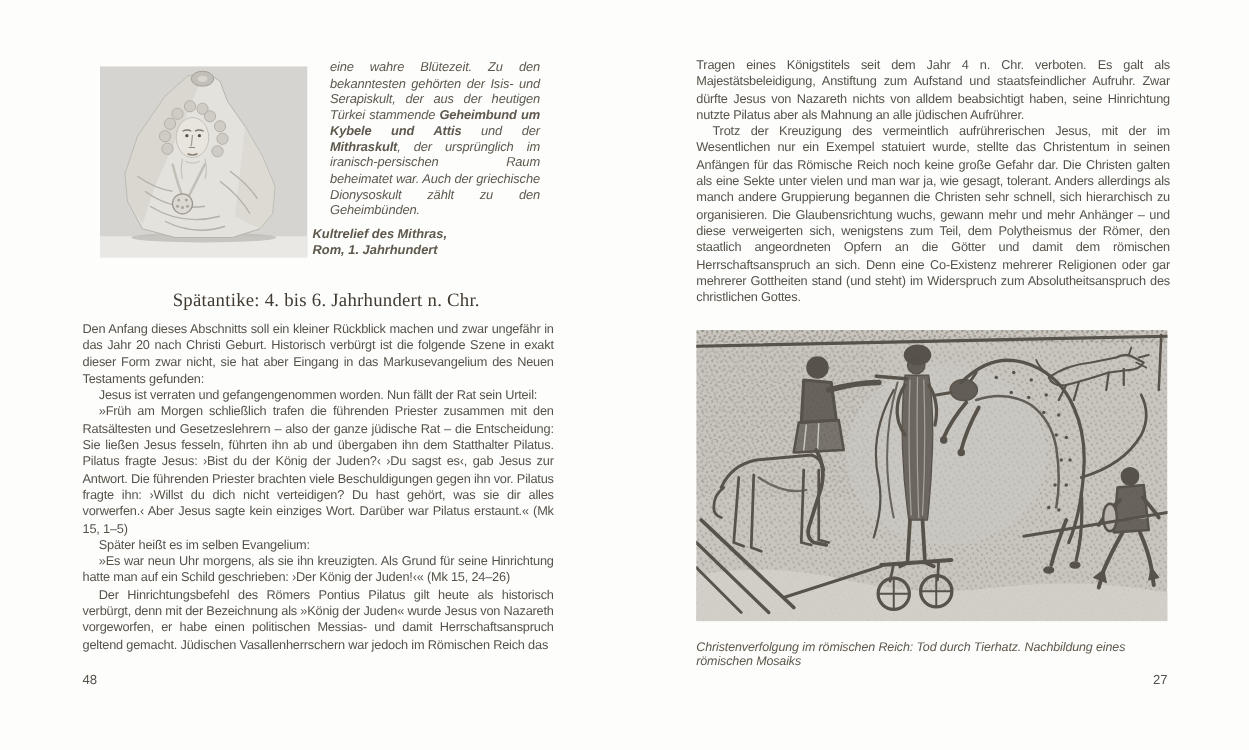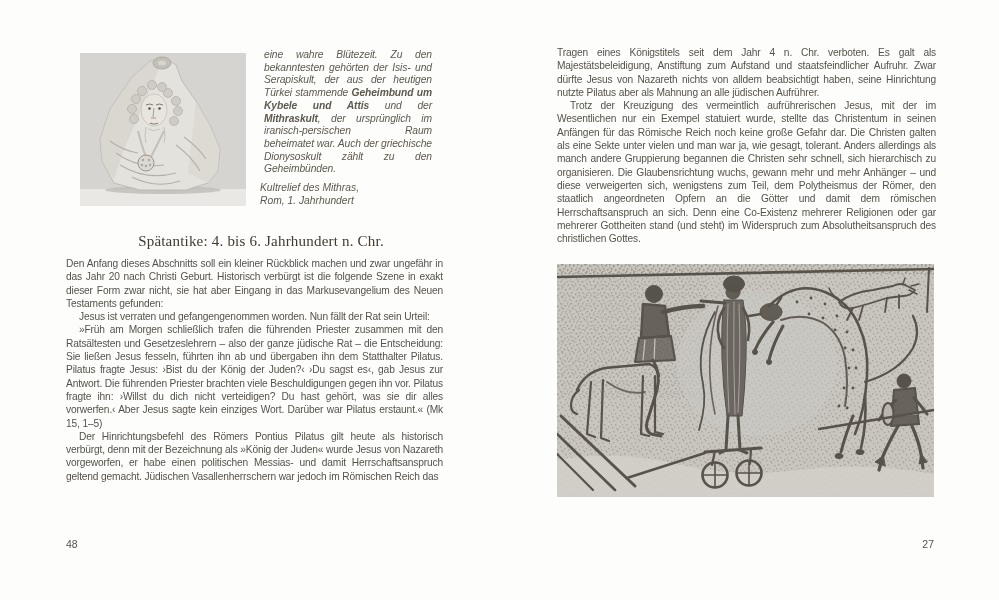--- a/index.html
+++ b/index.html
@@ -118,31 +118,33 @@
           <circle cx="69" cy="107" r="1.2"></circle>
           <circle cx="66" cy="113" r="1.2"></circle>
         <circle cx="62" cy="112" r="1.2"></circle>
           <circle cx="70" cy="112" r="1.2"></circle>
       </g>
     </svg>
   </div>
 
   <div class="abs margin-note" style="left:264px;top:49px;width:168px;"><span class="seg">eine wahre Blütezeit. Zu den bekanntesten gehörten der Isis- und Serapiskult, der aus der heutigen Türkei stammende </span><span class="seg bold">Geheimbund um Kybele und Attis</span><span class="seg"> und der </span><span class="seg bold">Mithraskult</span><span class="seg">, der ursprünglich im iranisch-persischen Raum beheimatet war. Auch der griechische Dionysoskult zählt zu den Geheimbünden.</span></div>
 
-  <div class="abs photo-caption" style="left:260px;top:181px;width:170px;">
+  <div class="abs photo-caption" style="left:250px;top:181px;width:170px;font-weight:bold;">
       <div class="cap-line">Kultrelief des Mithras,</div>
       <div class="cap-line">Rom, 1. Jahrhundert</div>
     </div>
 
   <h1 class="abs heading" style="left:66px;top:233px;width:390px;text-align:center;">Spätantike: 4. bis 6. Jahrhundert n. Chr.</h1>
 
   <div class="abs body-col" style="left:66px;top:257px;width:377px;">
       <p>Den Anfang dieses Abschnitts soll ein kleiner Rückblick machen und zwar ungefähr in das Jahr 20 nach Christi Geburt. Historisch verbürgt ist die folgende Szene in exakt dieser Form zwar nicht, sie hat aber Eingang in das Markusevangelium des Neuen Testaments gefunden:</p>
       <p class="indent">Jesus ist verraten und gefangengenommen worden. Nun fällt der Rat sein Urteil:</p>
       <p class="indent">»Früh am Morgen schließlich trafen die führenden Priester zusammen mit den Ratsältesten und Gesetzeslehrern – also der ganze jüdische Rat – die Entscheidung: Sie ließen Jesus fesseln, führten ihn ab und übergaben ihn dem Statthalter Pilatus. Pilatus fragte Jesus: ›Bist du der König der Juden?‹ ›Du sagst es‹, gab Jesus zur Antwort. Die führenden Priester brachten viele Beschuldigungen gegen ihn vor. Pilatus fragte ihn: ›Willst du dich nicht verteidigen? Du hast gehört, was sie dir alles vorwerfen.‹ Aber Jesus sagte kein einziges Wort. Darüber war Pilatus erstaunt.« (Mk 15, 1–5)</p>
+      <p class="indent">Später heißt es im selben Evangelium:</p>
+      <p class="indent">»Es war neun Uhr morgens, als sie ihn kreuzigten. Als Grund für seine Hinrichtung hatte man auf ein Schild geschrieben: ›Der König der Juden!‹« (Mk 15, 24–26)</p>
       <p class="indent">Der Hinrichtungsbefehl des Römers Pontius Pilatus gilt heute als historisch verbürgt, denn mit der Bezeichnung als »König der Juden« wurde Jesus von Nazareth vorgeworfen, er habe einen politischen Messias- und damit Herrschaftsanspruch geltend gemacht. Jüdischen Vasallenherrschern war jedoch im Römischen Reich das</p>
     </div>
 
   <div class="abs folio" style="left:66px;top:538px;width:60px;">48</div>
 </div>
 
 <div class="abs" style="left:500px;top:0;width:499px;height:444px;">
 
   <div class="abs body-col" style="left:57px;top:46px;width:379px;">
       <p>Tragen eines Königstitels seit dem Jahr 4 n. Chr. verboten. Es galt als Majestätsbeleidigung, Anstiftung zum Aufstand und staatsfeindlicher Aufruhr. Zwar dürfte Jesus von Nazareth nichts von alldem beabsichtigt haben, seine Hinrichtung nutzte Pilatus aber als Mahnung an alle jüdischen Aufrührer.</p>
@@ -270,15 +272,16 @@
           <circle cx="266" cy="54" r="1.4"></circle>
           <circle cx="278" cy="66" r="1.4"></circle>
         <circle cx="288" cy="84" r="1.4"></circle>
           <circle cx="292" cy="104" r="1.4"></circle>
           <circle cx="287" cy="124" r="1.4"></circle>
         <circle cx="282" cy="142" r="1.4"></circle>
       </g>
     </svg>
   </div>
 
+  <div class="abs mosaic-caption" style="left:57px;top:513px;width:379px;">Christenverfolgung im römischen Reich: Tod durch Tierhatz. Nachbildung eines römischen Mosaiks</div>
 
   <div class="abs folio right" style="left:57px;top:538px;width:377px;">27</div>
 </div>
 
 </body></html>

